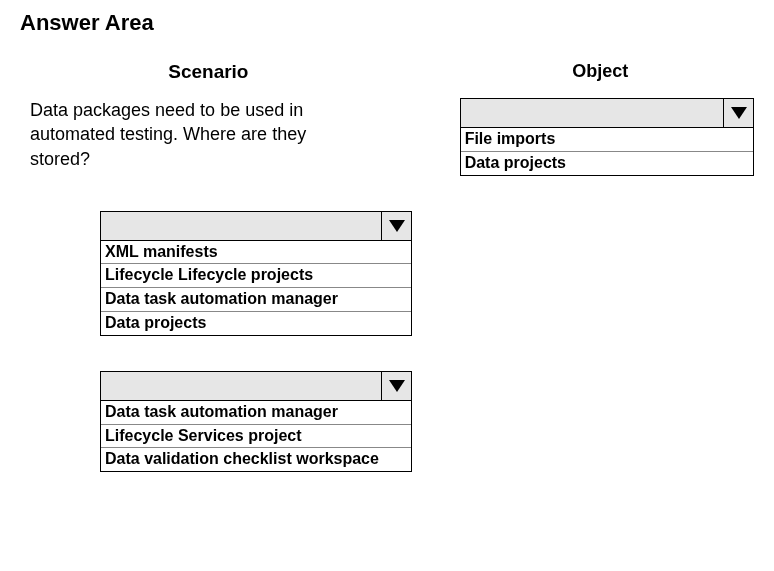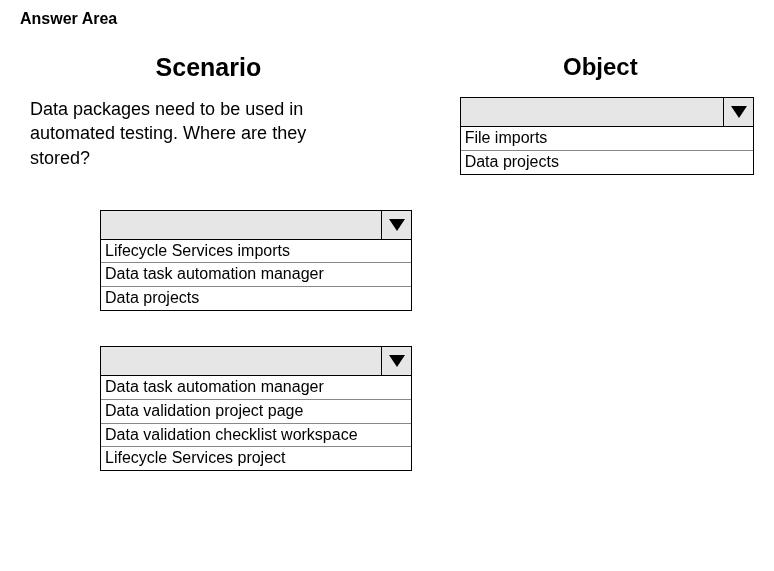--- a/index.html
+++ b/index.html
@@ -9,56 +9,57 @@
     }
     body {
       font-family: 'Segoe UI', Tahoma, Geneva, sans-serif;
       background: #fff;
       width: 774px;
       height: 571px;
       padding: 10px 20px;
       color: #000;
     }
     .title {
-      font-size: 16px;
+      font-size: 22px;
       font-weight: 700;
       margin-bottom: 25px;
     }
     .columns-header {
       display: flex;
       margin-bottom: 15px;
     }
     .col-scenario-head {
       width: 380px;
       text-align: center;
       font-weight: 700;
-      font-size: 25px;
+      font-size: 19px;
     }
     .col-object-head {
       width: 310px;
       text-align: center;
       font-weight: 700;
-      font-size: 24px;
+      font-size: 18px;
       margin-left: 50px;
     }
     .row {
       display: flex;
       align-items: flex-start;
       margin-bottom: 35px;
     }
     .scenario-cell {
       width: 380px;
       font-size: 18px;
       line-height: 1.35;
       padding-left: 10px;
       padding-right: 10px;
     }
     .object-cell {
       width: 312px;
       margin-left: 80px;
+      font-weight: bold;
     }
     .dropdown-header {
       display: flex;
       border: 1px solid #000;
       height: 30px;
       background: #e6e6e6;
     }
     .dropdown-value {
       flex: 1;
       padding: 4px 6px;
@@ -123,35 +124,35 @@
 
 <div class="row">
   <div class="object-cell">
     <div class="dropdown-header">
       <div class="dropdown-value"></div>
       <div class="dropdown-arrow">
         <div class="triangle-down"></div>
       </div>
     </div>
     <div class="options-box">
-      <div class="option-item">Lifecycle Services imports</div>
+      <div class="option-item">XML manifests</div>
+      <div class="option-item">Lifecycle Lifecycle projects</div>
       <div class="option-item">Data task automation manager</div>
       <div class="option-item">Data projects</div>
     </div>
   </div>
 </div>
 
 <div class="row">
   <div class="object-cell">
     <div class="dropdown-header">
       <div class="dropdown-value"></div>
       <div class="dropdown-arrow">
         <div class="triangle-down"></div>
       </div>
     </div>
     <div class="options-box">
       <div class="option-item">Data task automation  manager</div>
-      <div class="option-item">Data validation project page</div>
+      <div class="option-item">Lifecycle Services project</div>
       <div class="option-item">Data validation checklist workspace</div>
-      <div class="option-item">Lifecycle Services project</div>
     </div>
   </div>
 </div>
 
 </body></html>

